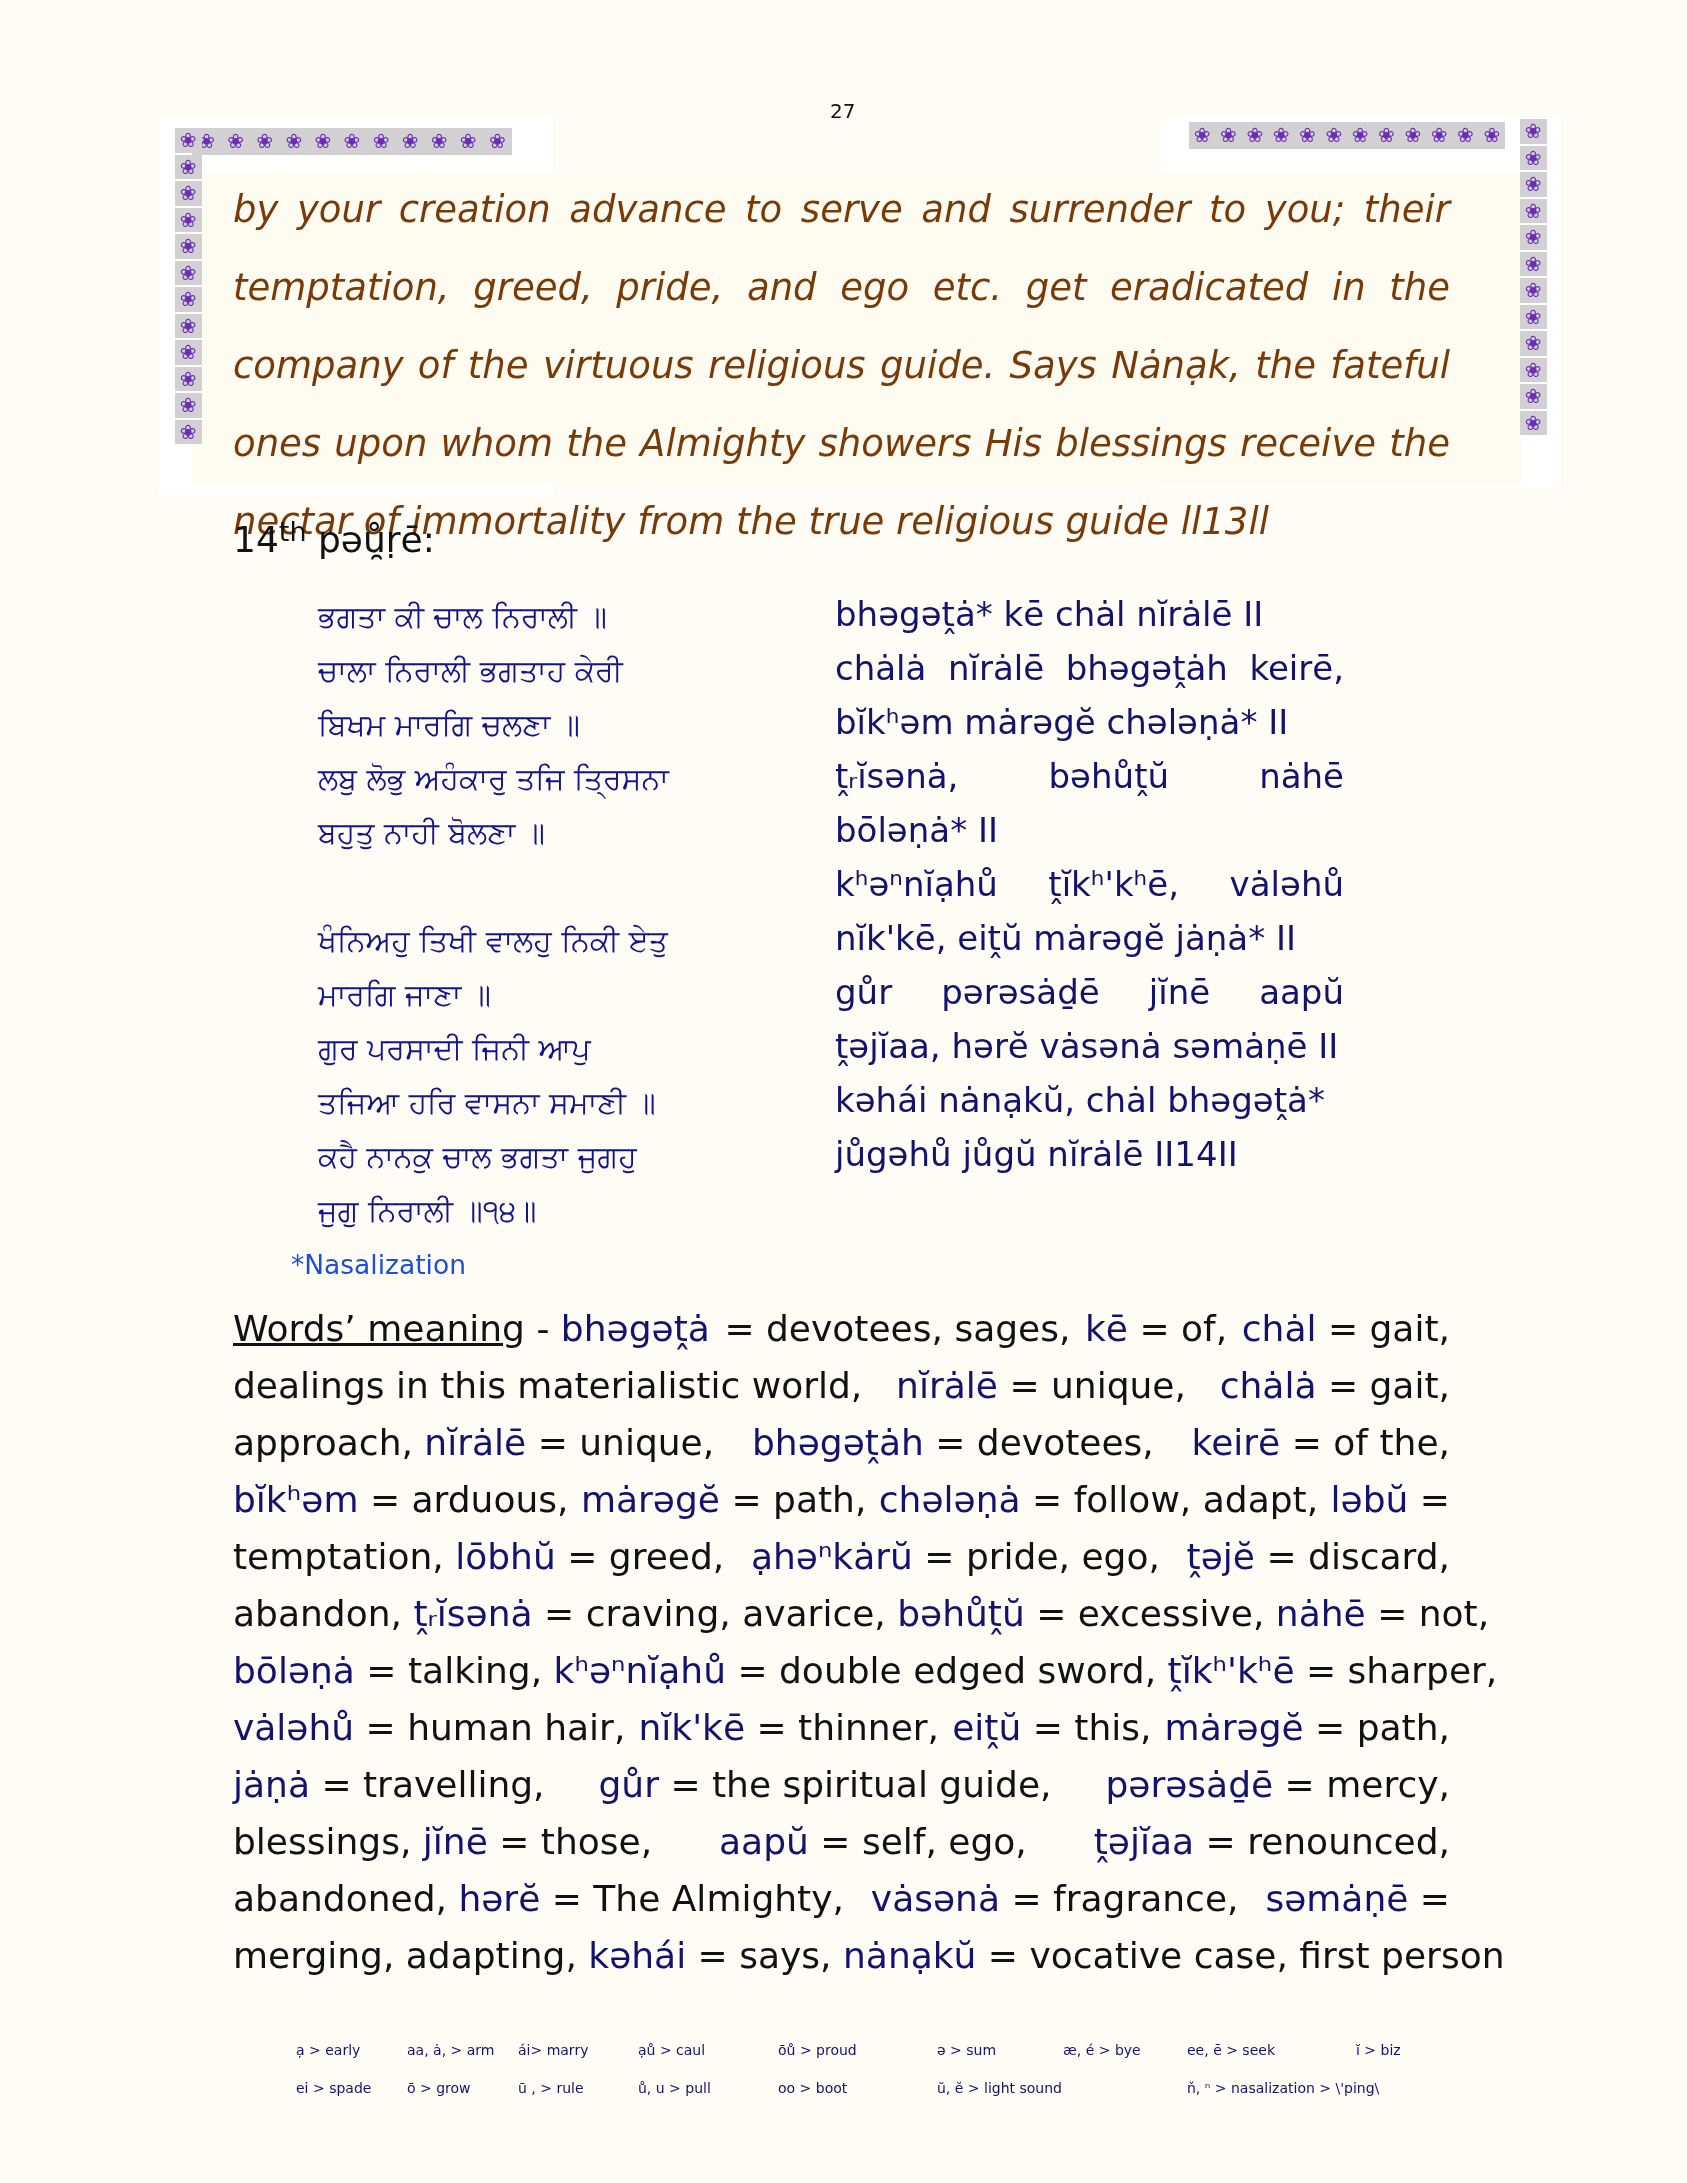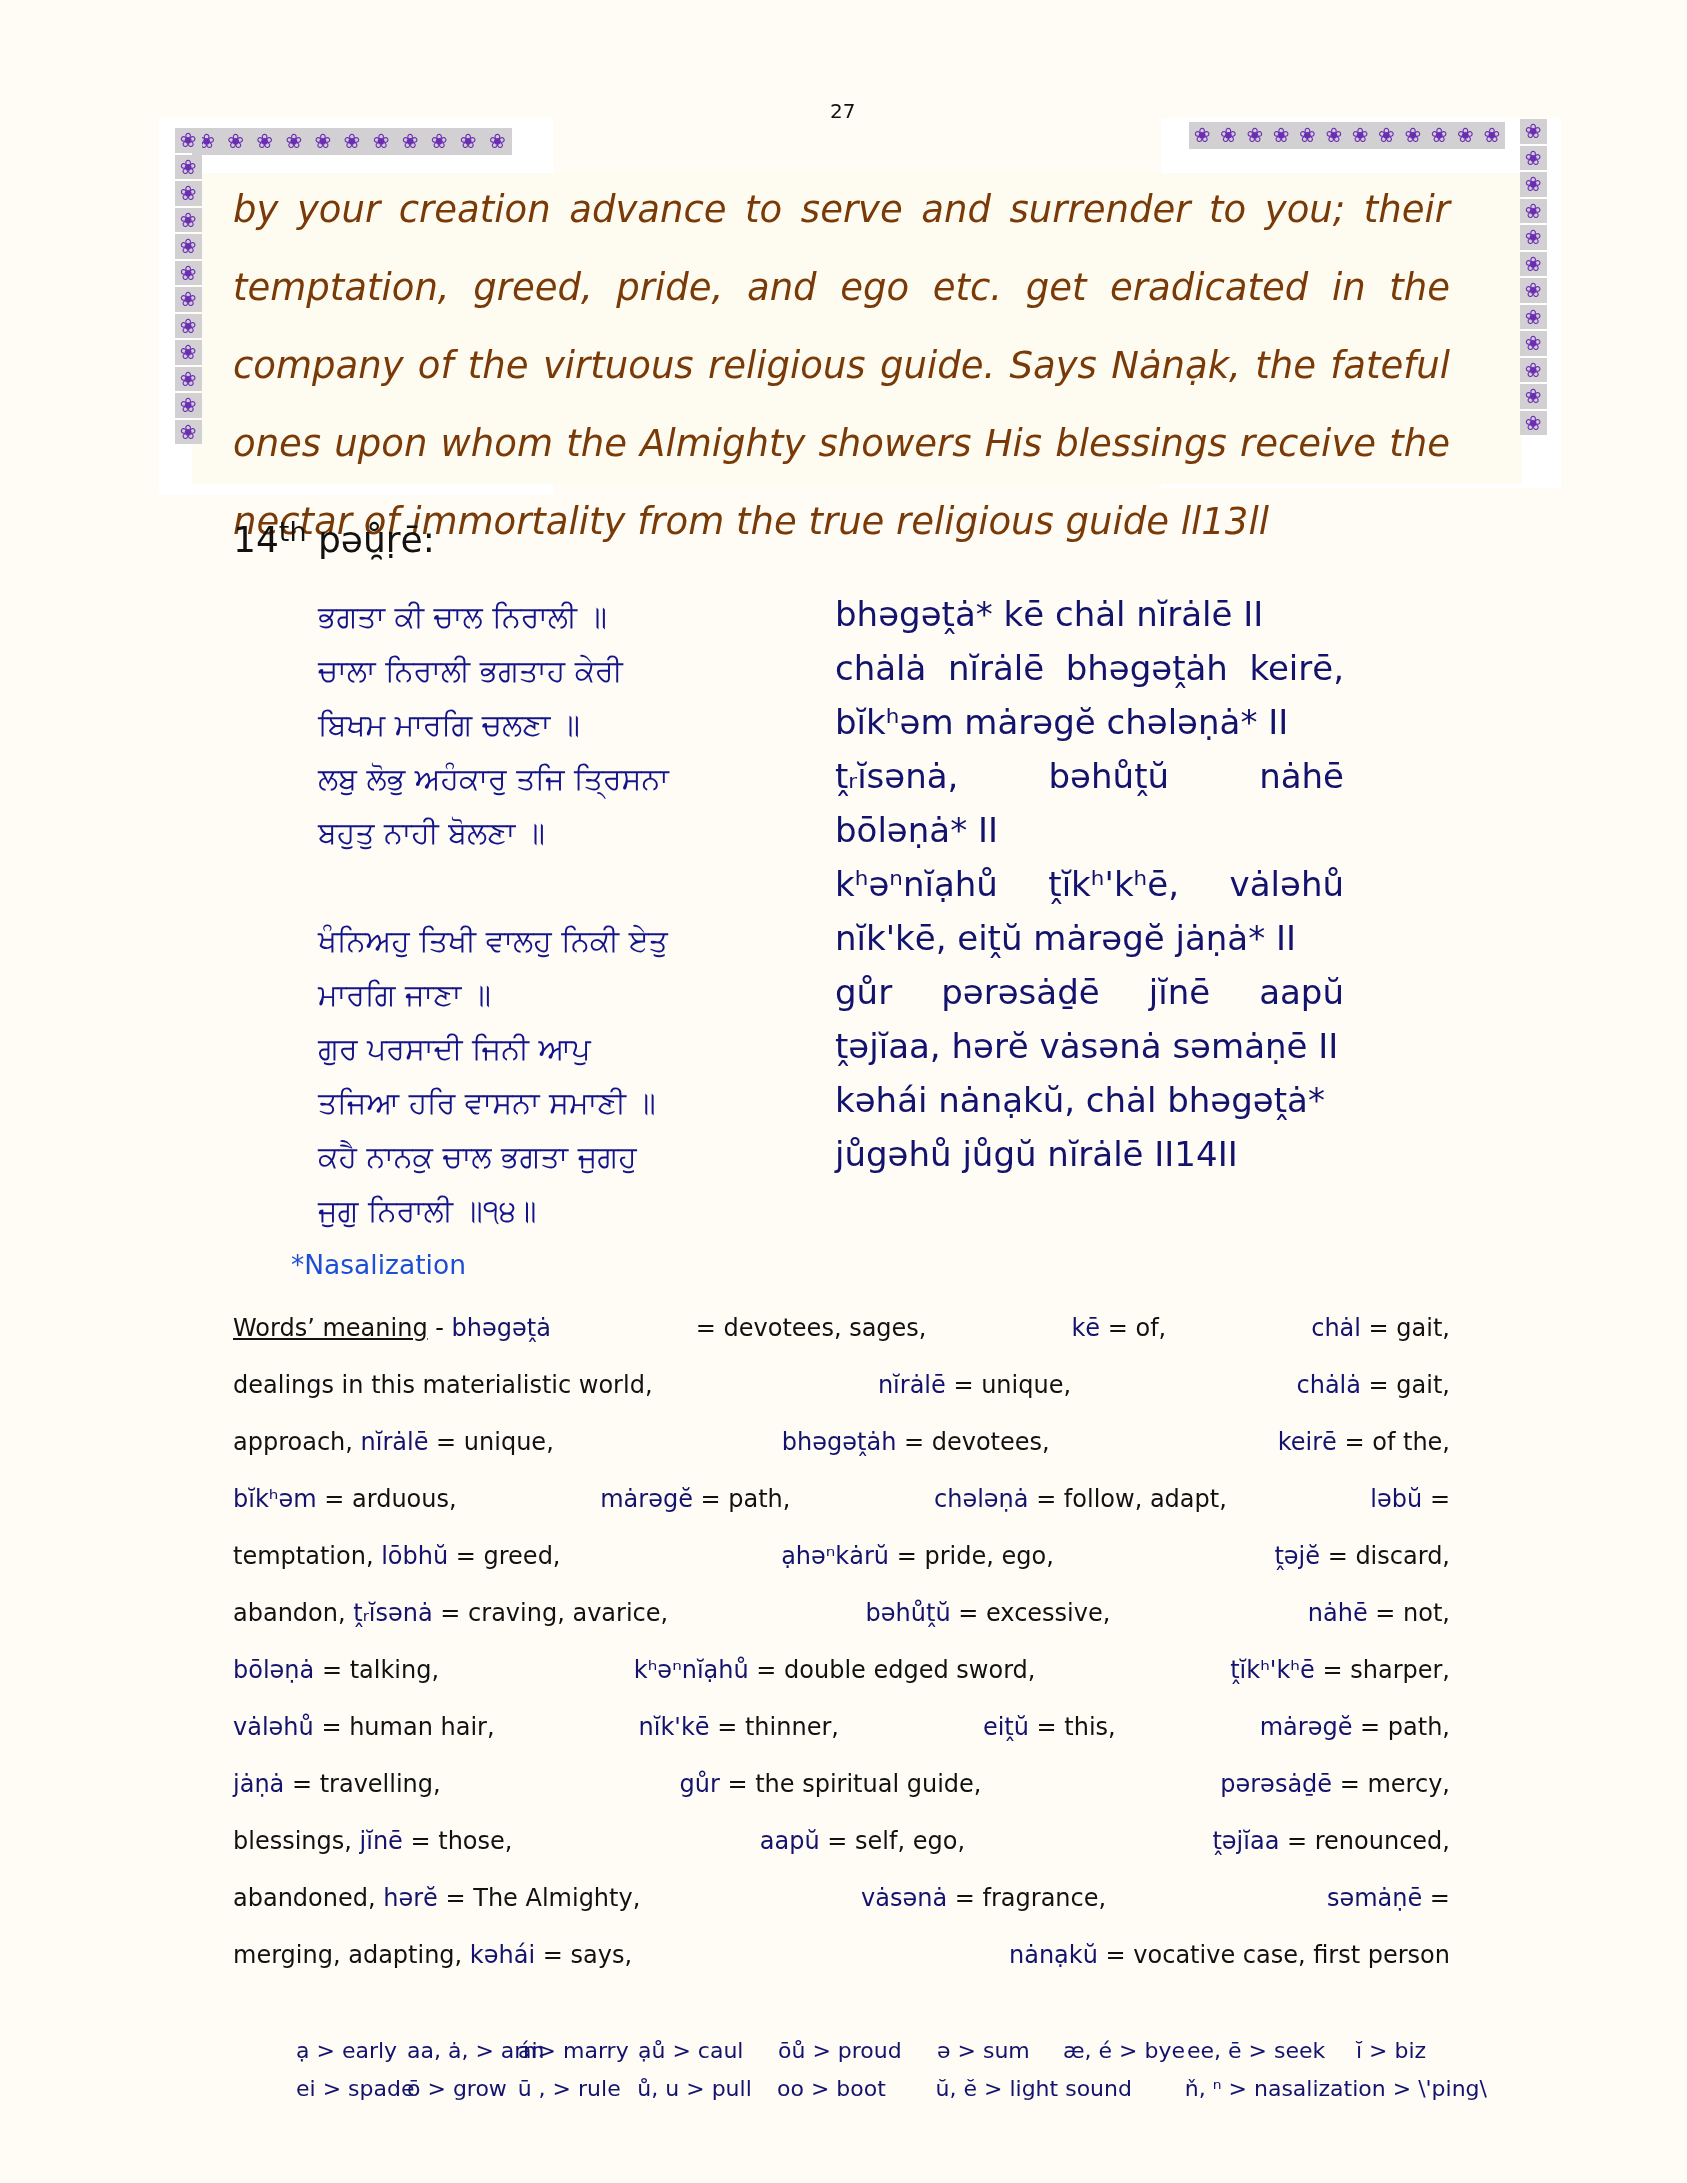--- a/index.html
+++ b/index.html
@@ -16,26 +16,26 @@
   .quote { position:absolute; left:233px; top:171px; width:1217px; font-style:italic; font-size:37px; line-height:78px;
            color:#7a3a08; text-align:justify; text-align-last:left; font-family:"DejaVu Sans", sans-serif; letter-spacing:0px; }
   .heading { position:absolute; left:233px; top:519px; font-size:36px; color:#111; }
   .heading sup { font-size:27px; vertical-align:top; position:relative; top:-2.6px;margin-top:35px; }
   .gurmukhi { position:absolute; left:318px; top:590px; width:463px; font-size:30px; line-height:54px; color:#13138a; }
   .gurmukhi .gap { height:54px; }
   .translit { position:absolute; left:835px; top:587px; width:509px; font-size:34px; line-height:54px; color:#13136e; text-align:justify; }
   .translit div { text-align:justify; text-align-last:justify; }
   .translit div.left { text-align-last:left; }
   .footnote { position:absolute; left:259px; top:1249px; font-size:26.5px; color:#1d4ed8;margin-left:32px; }
-  .meaning { position:absolute; left:233px; top:1300px; width:1217px; font-size:24px; line-height:57px; color:#111; }
+  .meaning { position:absolute; left:233px; top:1300px; width:1217px; font-size:36px; line-height:57px; color:#111; }
   .meaning .line { text-align:justify; text-align-last:justify; white-space:nowrap; display:flex; justify-content:space-between; }
   .meaning .line span { white-space:pre; }
   .t { color:#13136e; }
   .u { text-decoration:underline; }
-  .legend { position:absolute; left:296px; top:2031px; width:1191px; font-size:22px; color:#13136e; }
+  .legend { position:absolute; left:296px; top:2031px; width:1191px; font-size:14px; color:#13136e; }
   .legend .row { display:flex; height:38px; align-items:center; }
   .legend .row span { white-space:nowrap; }
 </style>
 </head>
 <body>
 
 <div class="white-patch-l"></div>
 <div class="white-patch-r"></div>
 <div class="cream-box"></div>
 

